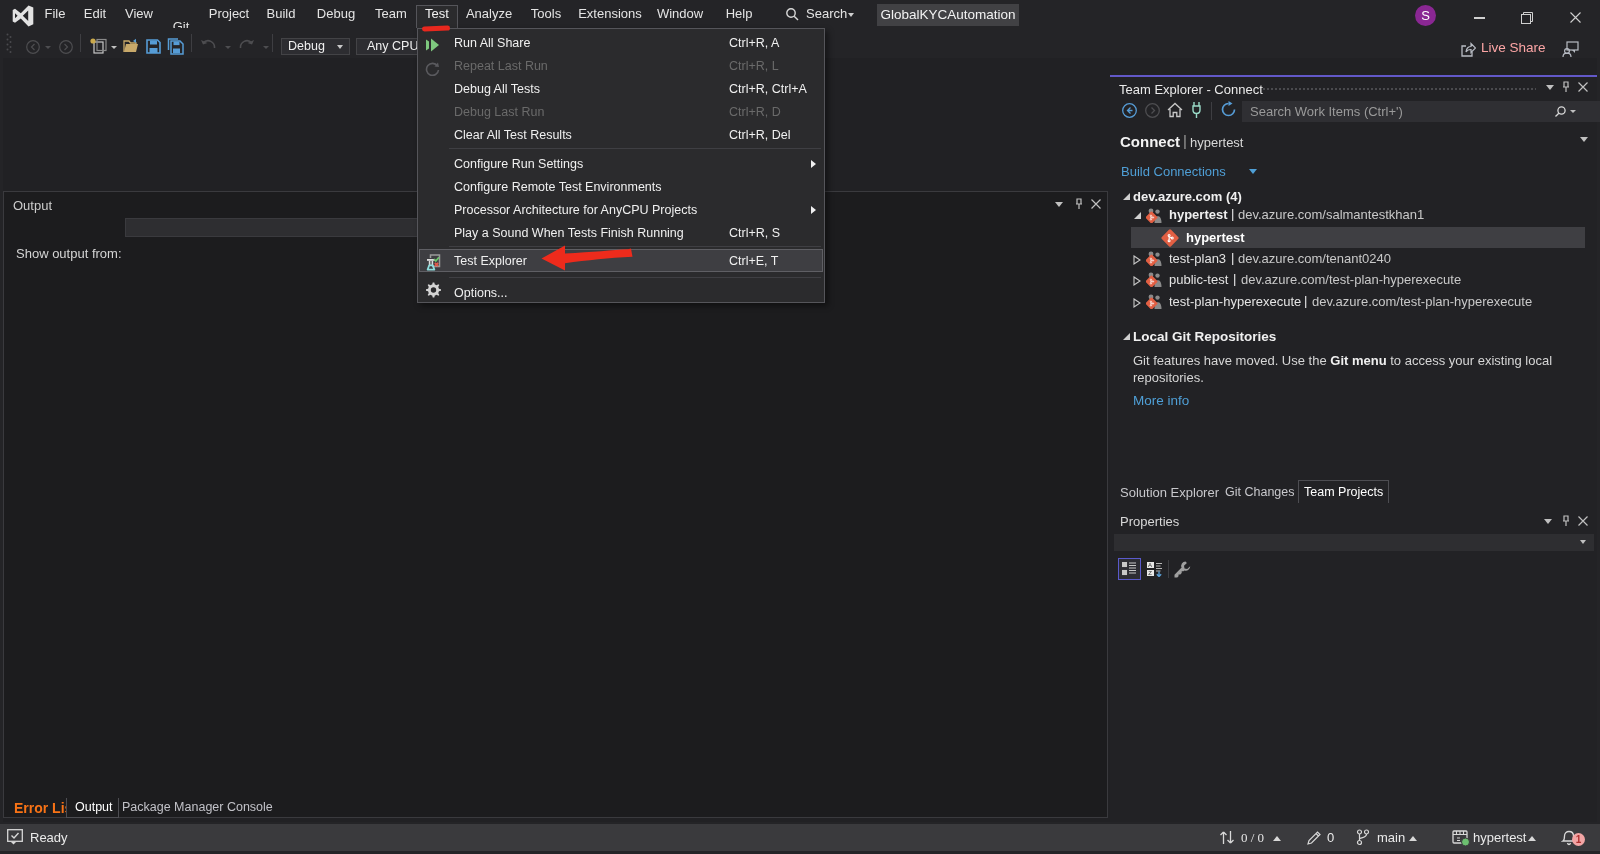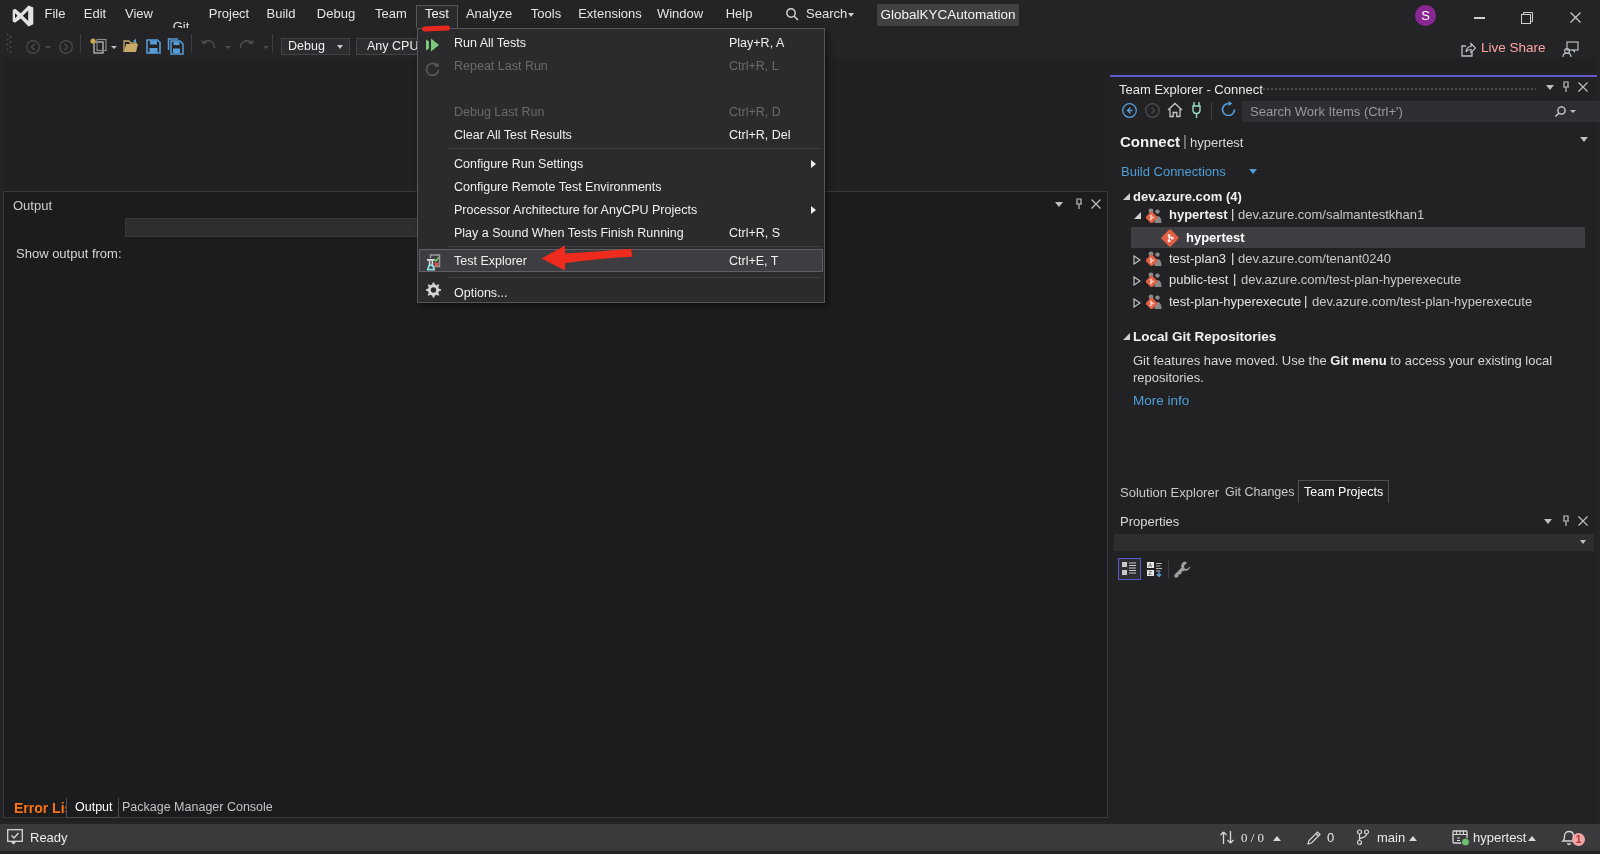--- a/index.html
+++ b/index.html
@@ -437,31 +437,35 @@
     <div class="abs" style="left:1572px; top:9px; width:13px; height:13px; border-radius:50%; background:#f2a5a5; color:#b03030; font-size:10px; font-weight:bold; text-align:center; line-height:14px;">1</div>
   </div>
 
   <div id="menu">
 
     <svg class="abs" style="left:7px; top:9px;" width="15" height="14" viewBox="0 0 15 14">
       <path d="M1 1.5 V12.5 L4 10.5 V3.5 Z" fill="#7ec87e"></path>
       <path d="M6 0.5 L14 7 L6 13.5 Z" fill="#7ec87e"></path>
     </svg>
     <div class="mi" style="top:3px;">
-        <span class="lbl">Run All Tests</span>
-        <span class="sc">Play+R, A</span>
+        <span class="lbl">Run All Share</span>
+        <span class="sc">Ctrl+R, A</span>
       </div>
 
     <svg class="abs" style="left:7px; top:32px;" width="15" height="15" viewBox="0 0 15 15">
       <path d="M12.5 5 A6 6 0 1 0 13.5 9" fill="none" stroke="#5a5a5e" stroke-width="1.6"></path>
       <path d="M9.5 5.5 L14 6 L13 1.5 Z" fill="#5a5a5e"></path>
     </svg>
     <div class="mi dis" style="top:26px;">
         <span class="lbl">Repeat Last Run</span>
         <span class="sc">Ctrl+R, L</span>
+      </div>
+    <div class="mi" style="top:49px;">
+        <span class="lbl">Debug All Tests</span>
+        <span class="sc">Ctrl+R, Ctrl+A</span>
       </div>
     <div class="mi dis" style="top:72px;">
         <span class="lbl">Debug Last Run</span>
         <span class="sc">Ctrl+R, D</span>
       </div>
     <div class="mi" style="top:95px;">
         <span class="lbl">Clear All Test Results</span>
         <span class="sc">Ctrl+R, Del</span>
       </div>
     <div class="msep" style="top:119px;"></div>

